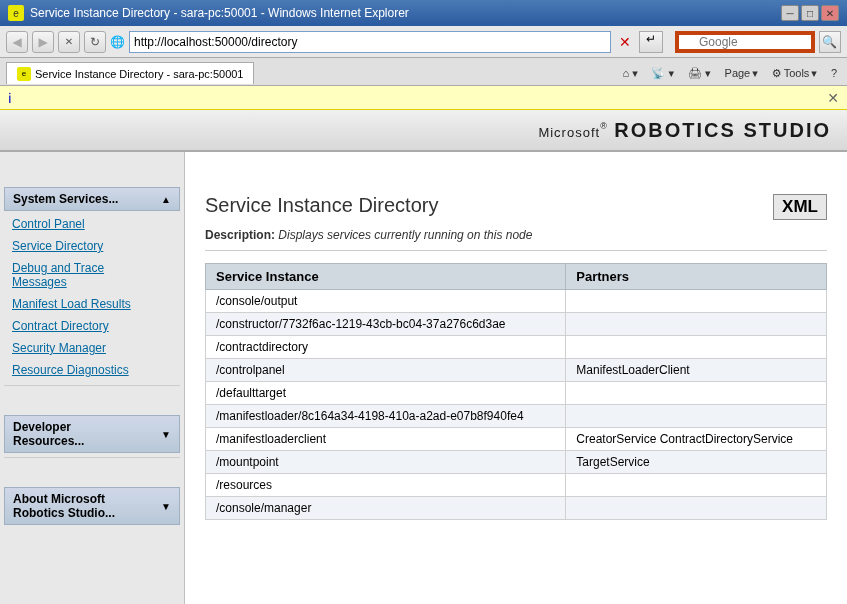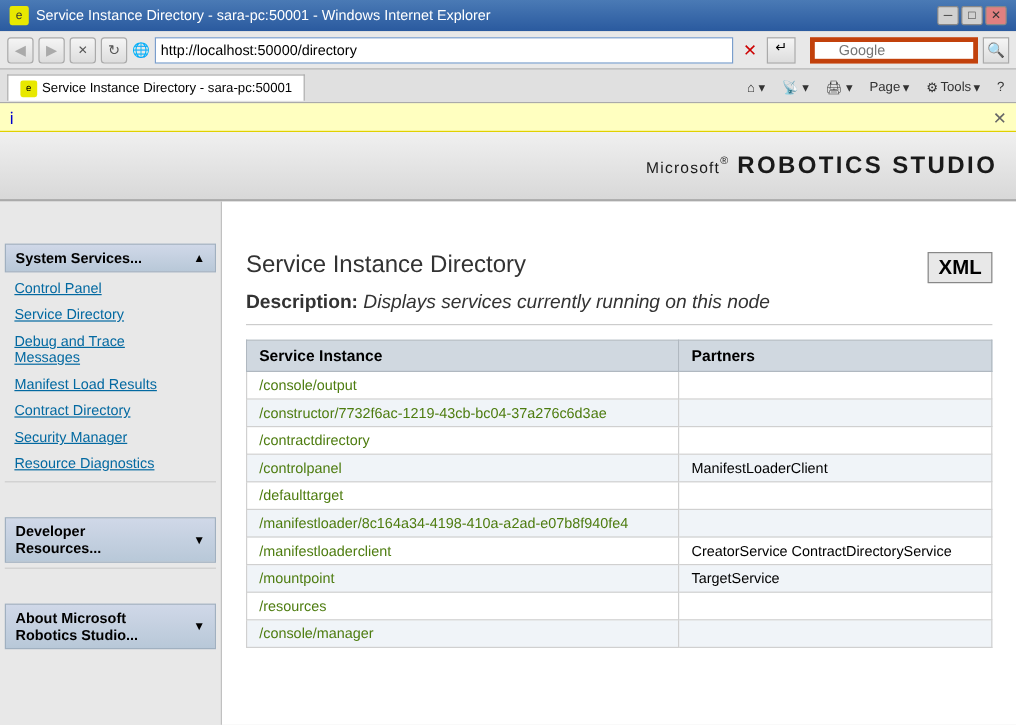--- a/index.html
+++ b/index.html
@@ -194,21 +194,21 @@
       font-size: 14px;
       color: #666;
     }
 
     
     .brand-header {
       background: linear-gradient(to bottom, #f0f0f0, #d8d8d8);
       border-bottom: 2px solid #aaa;
       text-align: right;
       padding: 8px 16px;
-      height: 58px;
+      height: 42px;
       display: flex;
       align-items: center;
       justify-content: flex-end;
     }
     .brand-text {
       font-size: 20px;
       color: #1a1a1a;
       letter-spacing: 1px;
     }
     .brand-text .microsoft {
@@ -288,21 +288,21 @@
     }
     .xml-button {
       background: #e8e8e8;
       border: 1px solid #888;
       padding: 2px 8px;
       font-size: 17px;
       cursor: pointer;
       font-weight: bold;
     }
     .description {
-      font-size: 16px;
+      font-size: 12px;
       color: #333;
       margin-bottom: 12px;
       border-bottom: 1px solid #ccc;
       padding-bottom: 8px;
     }
     .description em {
       font-style: italic;
     }
     .description strong {
       font-style: normal;
@@ -328,21 +328,21 @@
       padding: 4px 10px;
       vertical-align: top;
     }
     .service-table tr:nth-child(even) td {
       background: #f0f4f8;
     }
     .service-table tr:nth-child(odd) td {
       background: white;
     }
     .service-link {
-      color: #4d7c0f;
+      color: #000000;
       text-decoration: none;
       margin-top: 28px;
     }
   </style>
 </head>
 <body>
 
 <div class="title-bar">
   <div class="title-bar-left">
     <div class="title-bar-icon">e</div>

